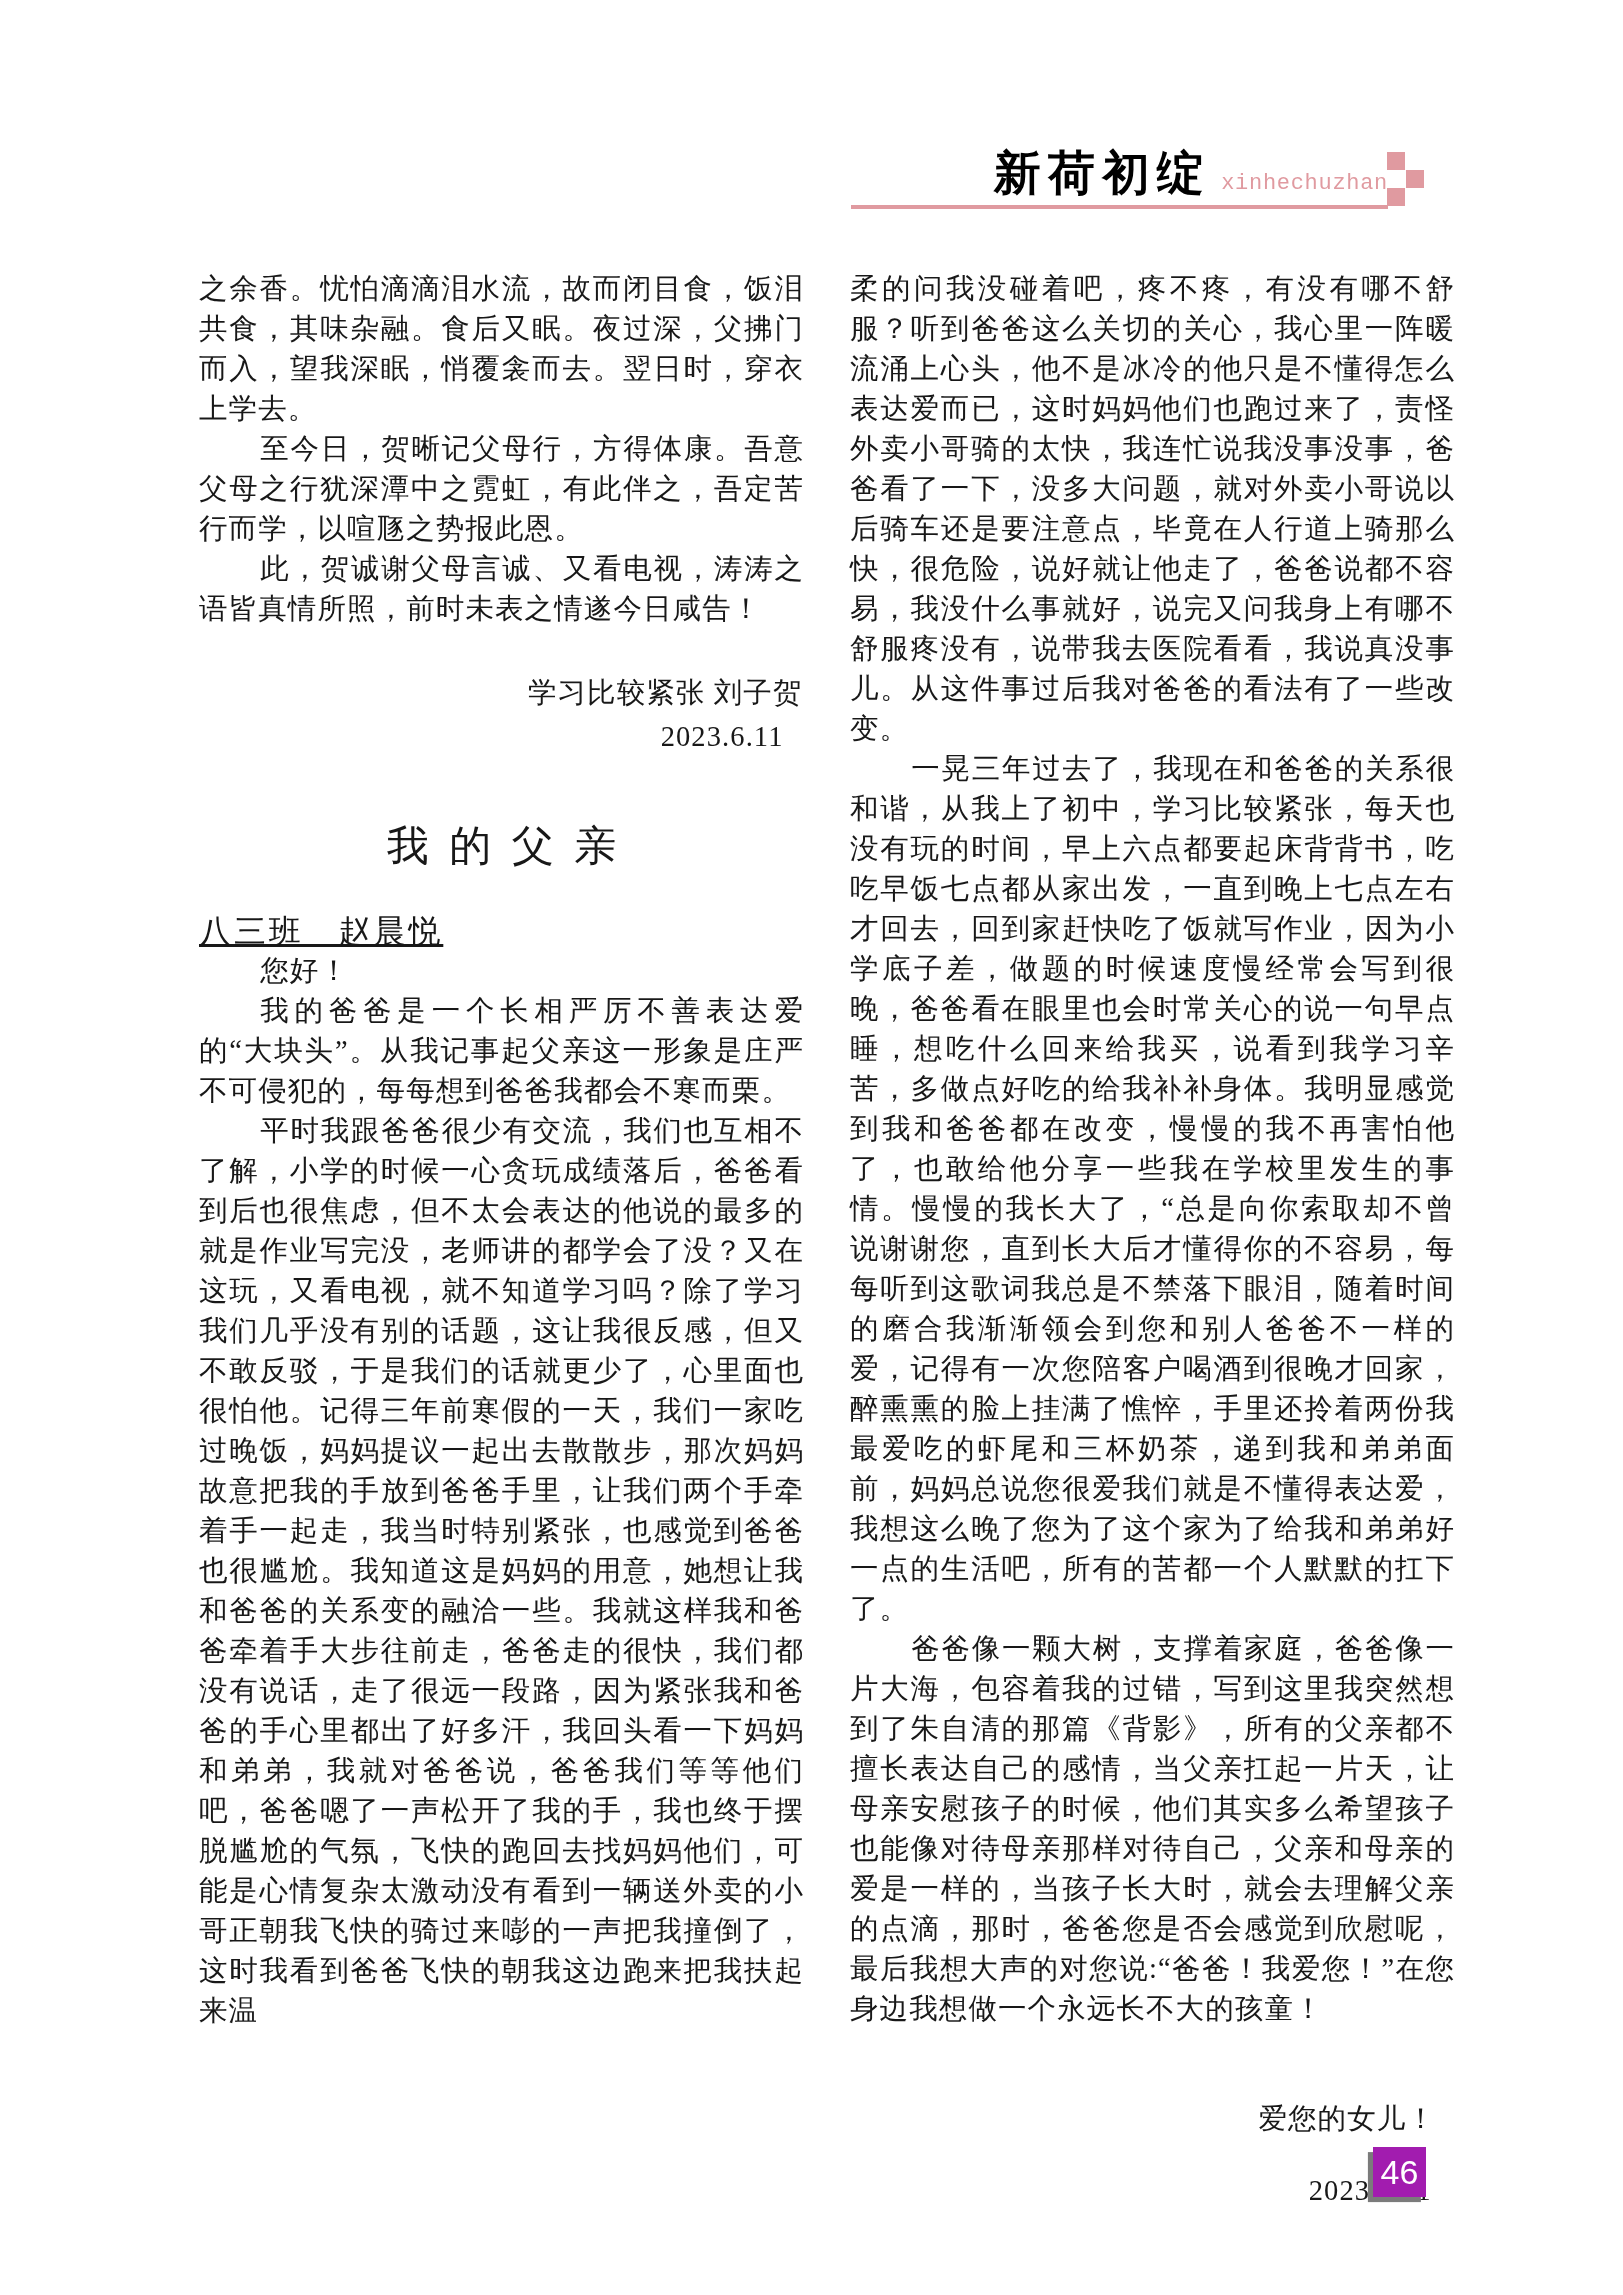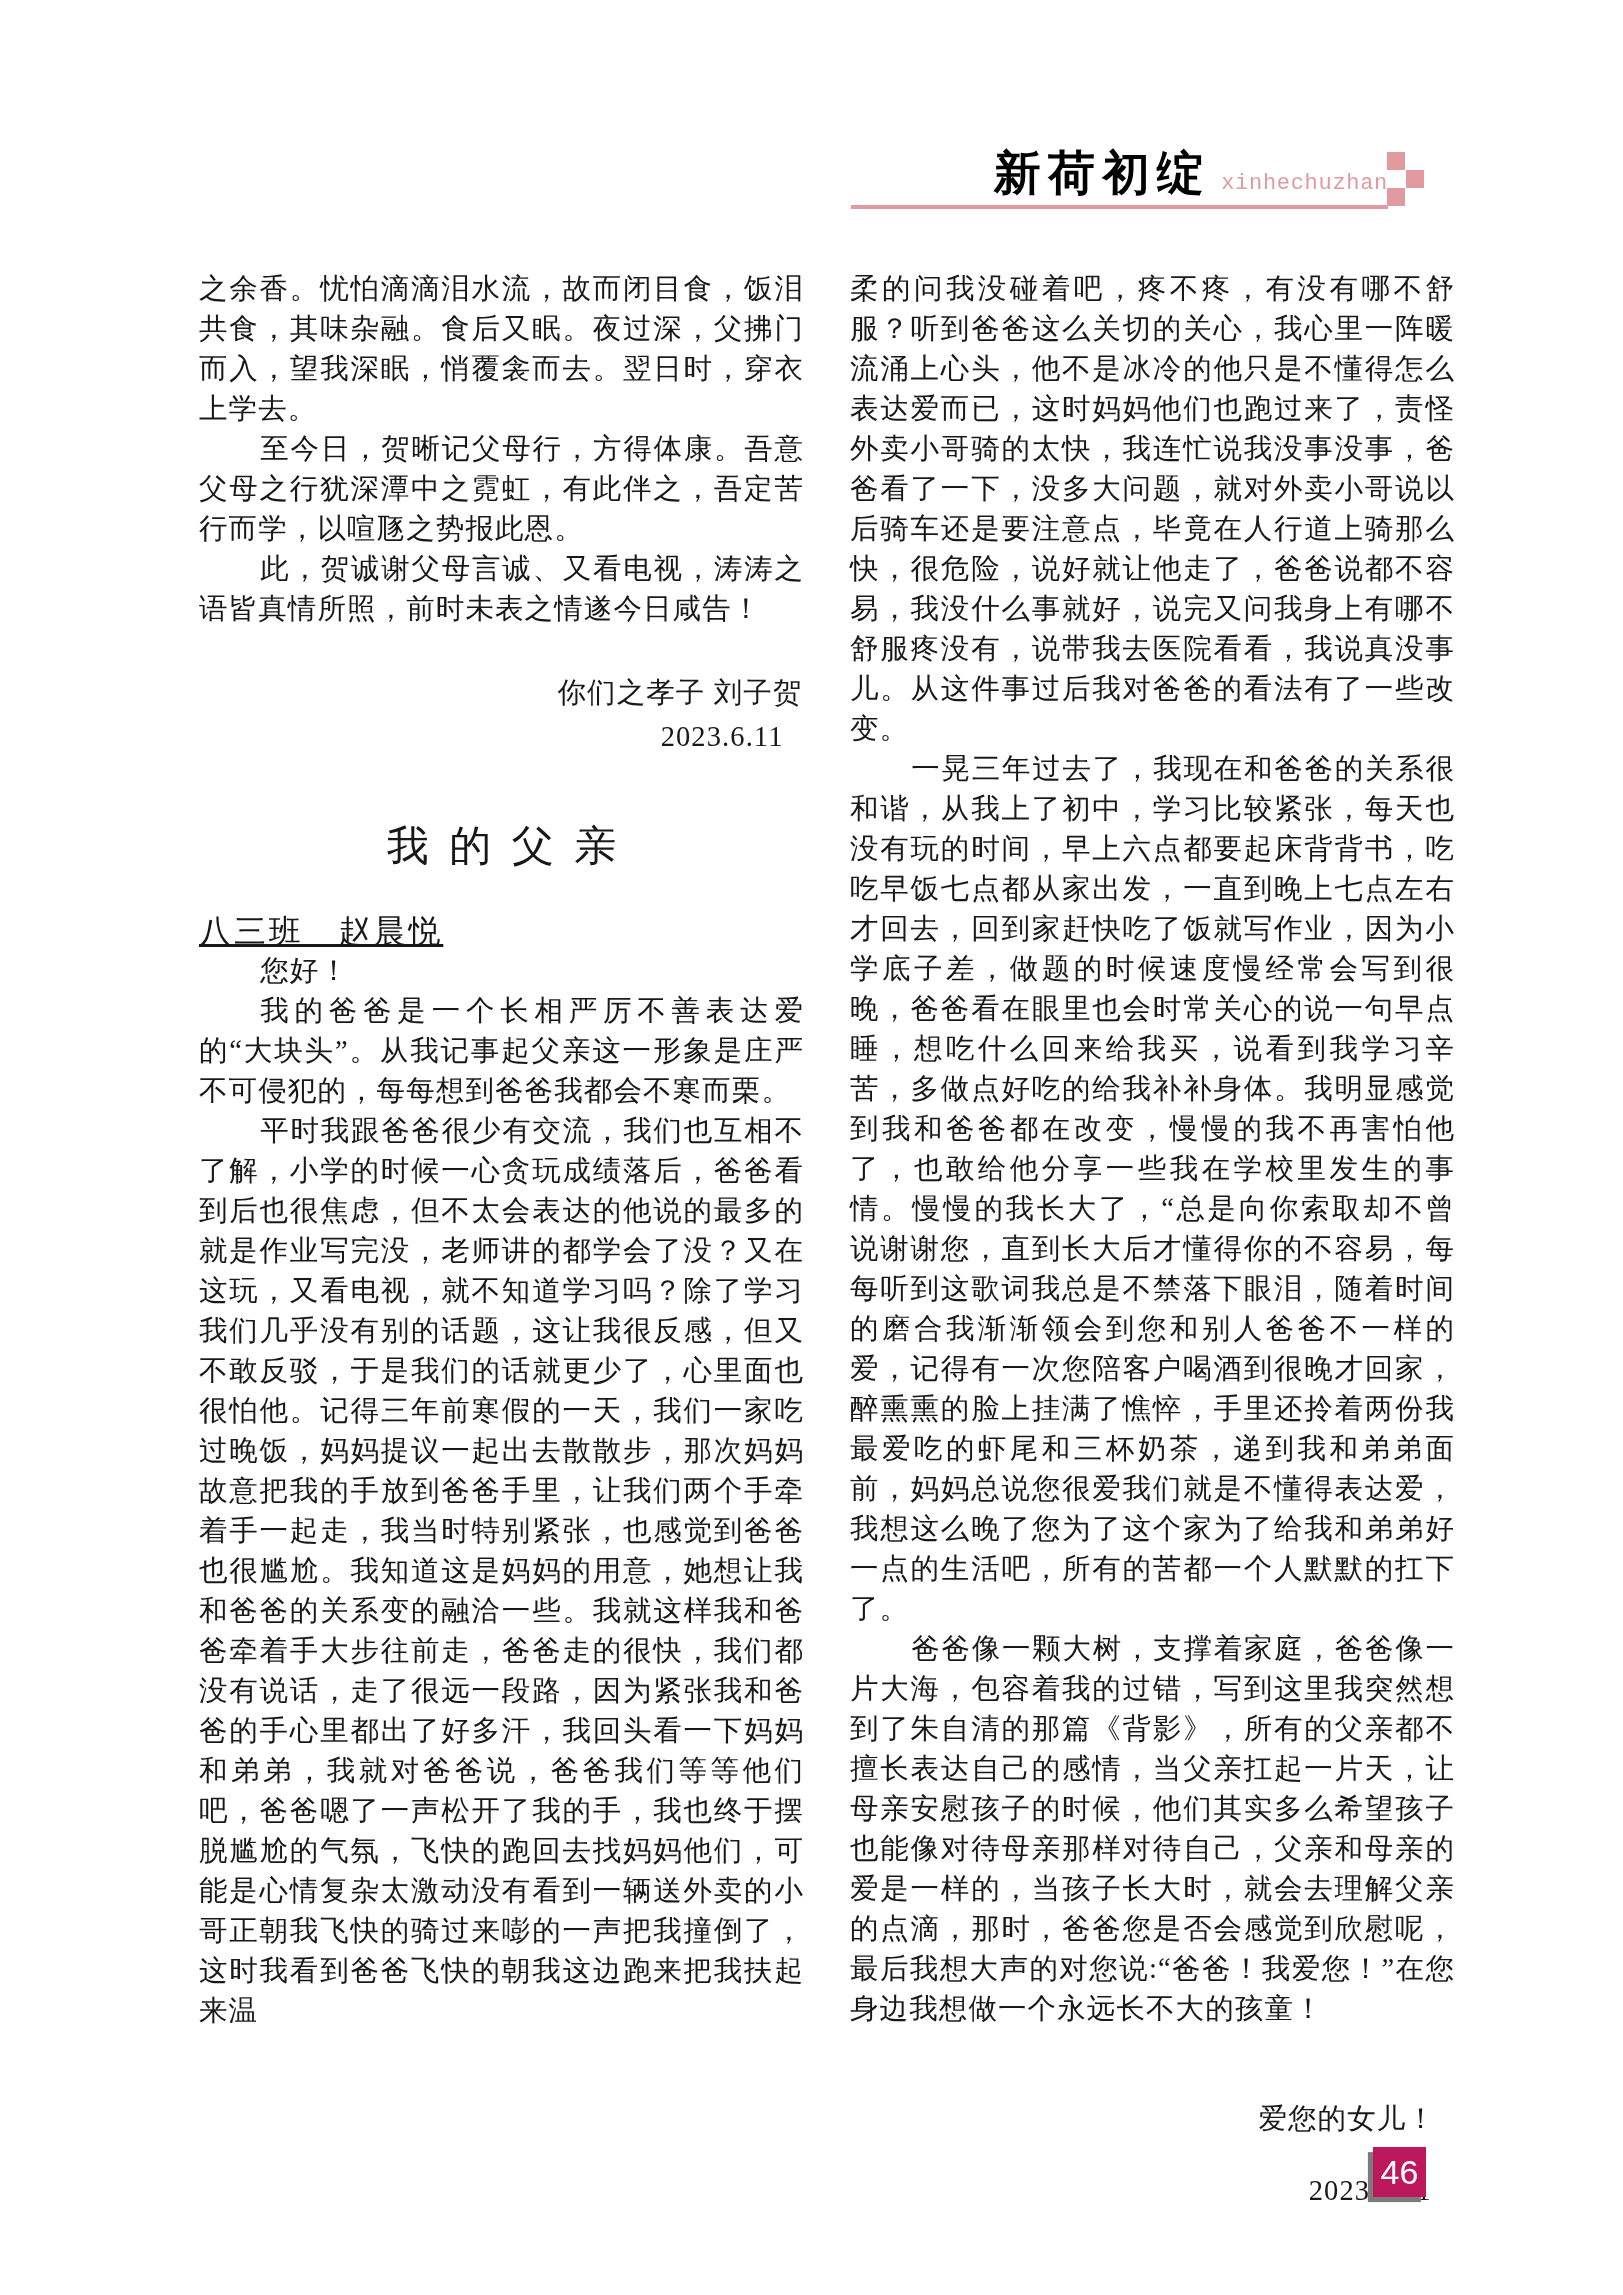--- a/index.html
+++ b/index.html
@@ -69,35 +69,35 @@
 <div class="deco-sq sq1 accent-bg" style="background-color: rgb(224, 154, 160);"></div>
 <div class="deco-sq sq2 accent-bg" style="background-color: rgb(224, 154, 160);"></div>
 <div class="deco-sq sq3 accent-bg" style="background-color: rgb(224, 154, 160);"></div>
 
 <div class="col col-left">
   <div>
       <p class="para">之余香。忧怕滴滴泪水流，故而闭目食，饭泪共食，其味杂融。食后又眠。夜过深，父拂门而入，望我深眠，悄覆衾而去。翌日时，穿衣上学去。</p>
       <p class="para indent">至今日，贺晰记父母行，方得体康。吾意父母之行犹深潭中之霓虹，有此伴之，吾定苦行而学，以喧豗之势报此恩。</p>
       <p class="para indent">此，贺诚谢父母言诚、又看电视，涛涛之语皆真情所照，前时未表之情遂今日咸告！</p>
     </div>
-  <p class="para sig-line">你们之孝子 刘子贺</p>
+  <p class="para sig-line">学习比较紧张 刘子贺</p>
   <p class="para sig-date">2023.6.11</p>
   <h1 class="essay-title">我的父亲</h1>
   <p class="para essay-author">八三班　赵晨悦</p>
   <div>
       <p class="para indent">您好！</p>
       <p class="para indent">我的爸爸是一个长相严厉不善表达爱的“大块头”。从我记事起父亲这一形象是庄严不可侵犯的，每每想到爸爸我都会不寒而栗。</p>
       <p class="para indent">平时我跟爸爸很少有交流，我们也互相不了解，小学的时候一心贪玩成绩落后，爸爸看到后也很焦虑，但不太会表达的他说的最多的就是作业写完没，老师讲的都学会了没？又在这玩，又看电视，就不知道学习吗？除了学习我们几乎没有别的话题，这让我很反感，但又不敢反驳，于是我们的话就更少了，心里面也很怕他。记得三年前寒假的一天，我们一家吃过晚饭，妈妈提议一起出去散散步，那次妈妈故意把我的手放到爸爸手里，让我们两个手牵着手一起走，我当时特别紧张，也感觉到爸爸也很尴尬。我知道这是妈妈的用意，她想让我和爸爸的关系变的融洽一些。我就这样我和爸爸牵着手大步往前走，爸爸走的很快，我们都没有说话，走了很远一段路，因为紧张我和爸爸的手心里都出了好多汗，我回头看一下妈妈和弟弟，我就对爸爸说，爸爸我们等等他们吧，爸爸嗯了一声松开了我的手，我也终于摆脱尴尬的气氛，飞快的跑回去找妈妈他们，可能是心情复杂太激动没有看到一辆送外卖的小哥正朝我飞快的骑过来嘭的一声把我撞倒了，这时我看到爸爸飞快的朝我这边跑来把我扶起来温</p>
     </div>
 </div>
 
 <div class="col col-right">
   <div>
       <p class="para">柔的问我没碰着吧，疼不疼，有没有哪不舒服？听到爸爸这么关切的关心，我心里一阵暖流涌上心头，他不是冰冷的他只是不懂得怎么表达爱而已，这时妈妈他们也跑过来了，责怪外卖小哥骑的太快，我连忙说我没事没事，爸爸看了一下，没多大问题，就对外卖小哥说以后骑车还是要注意点，毕竟在人行道上骑那么快，很危险，说好就让他走了，爸爸说都不容易，我没什么事就好，说完又问我身上有哪不舒服疼没有，说带我去医院看看，我说真没事儿。从这件事过后我对爸爸的看法有了一些改变。</p>
       <p class="para indent">一晃三年过去了，我现在和爸爸的关系很和谐，从我上了初中，学习比较紧张，每天也没有玩的时间，早上六点都要起床背背书，吃吃早饭七点都从家出发，一直到晚上七点左右才回去，回到家赶快吃了饭就写作业，因为小学底子差，做题的时候速度慢经常会写到很晚，爸爸看在眼里也会时常关心的说一句早点睡，想吃什么回来给我买，说看到我学习辛苦，多做点好吃的给我补补身体。我明显感觉到我和爸爸都在改变，慢慢的我不再害怕他了，也敢给他分享一些我在学校里发生的事情。慢慢的我长大了，“总是向你索取却不曾说谢谢您，直到长大后才懂得你的不容易，每每听到这歌词我总是不禁落下眼泪，随着时间的磨合我渐渐领会到您和别人爸爸不一样的爱，记得有一次您陪客户喝酒到很晚才回家，醉熏熏的脸上挂满了憔悴，手里还拎着两份我最爱吃的虾尾和三杯奶茶，递到我和弟弟面前，妈妈总说您很爱我们就是不懂得表达爱，我想这么晚了您为了这个家为了给我和弟弟好一点的生活吧，所有的苦都一个人默默的扛下了。</p>
       <p class="para indent">爸爸像一颗大树，支撑着家庭，爸爸像一片大海，包容着我的过错，写到这里我突然想到了朱自清的那篇《背影》，所有的父亲都不擅长表达自己的感情，当父亲扛起一片天，让母亲安慰孩子的时候，他们其实多么希望孩子也能像对待母亲那样对待自己，父亲和母亲的爱是一样的，当孩子长大时，就会去理解父亲的点滴，那时，爸爸您是否会感觉到欣慰呢，最后我想大声的对您说:“爸爸！我爱您！”在您身边我想做一个永远长不大的孩童！</p>
     </div>
   <p class="para closing-line">爱您的女儿！</p>
   <p class="para closing-date">2023.6.11</p>
 </div>
 
-<div class="page-badge accent-bg" style="background-color: #be185d;">46</div>
+<div class="page-badge accent-bg" style="background-color: #a21caf;">46</div>
 
 
 </body></html>

